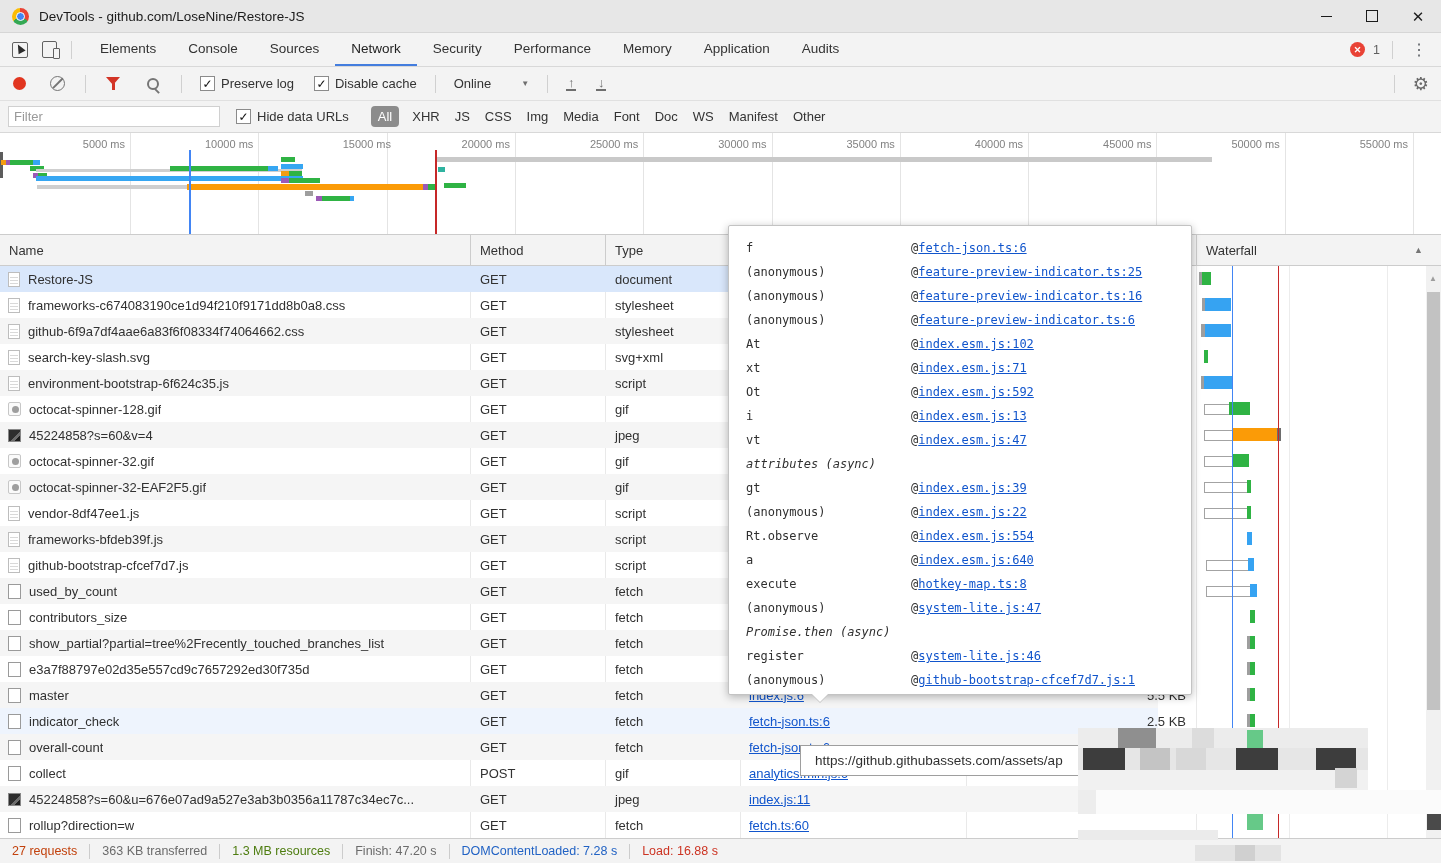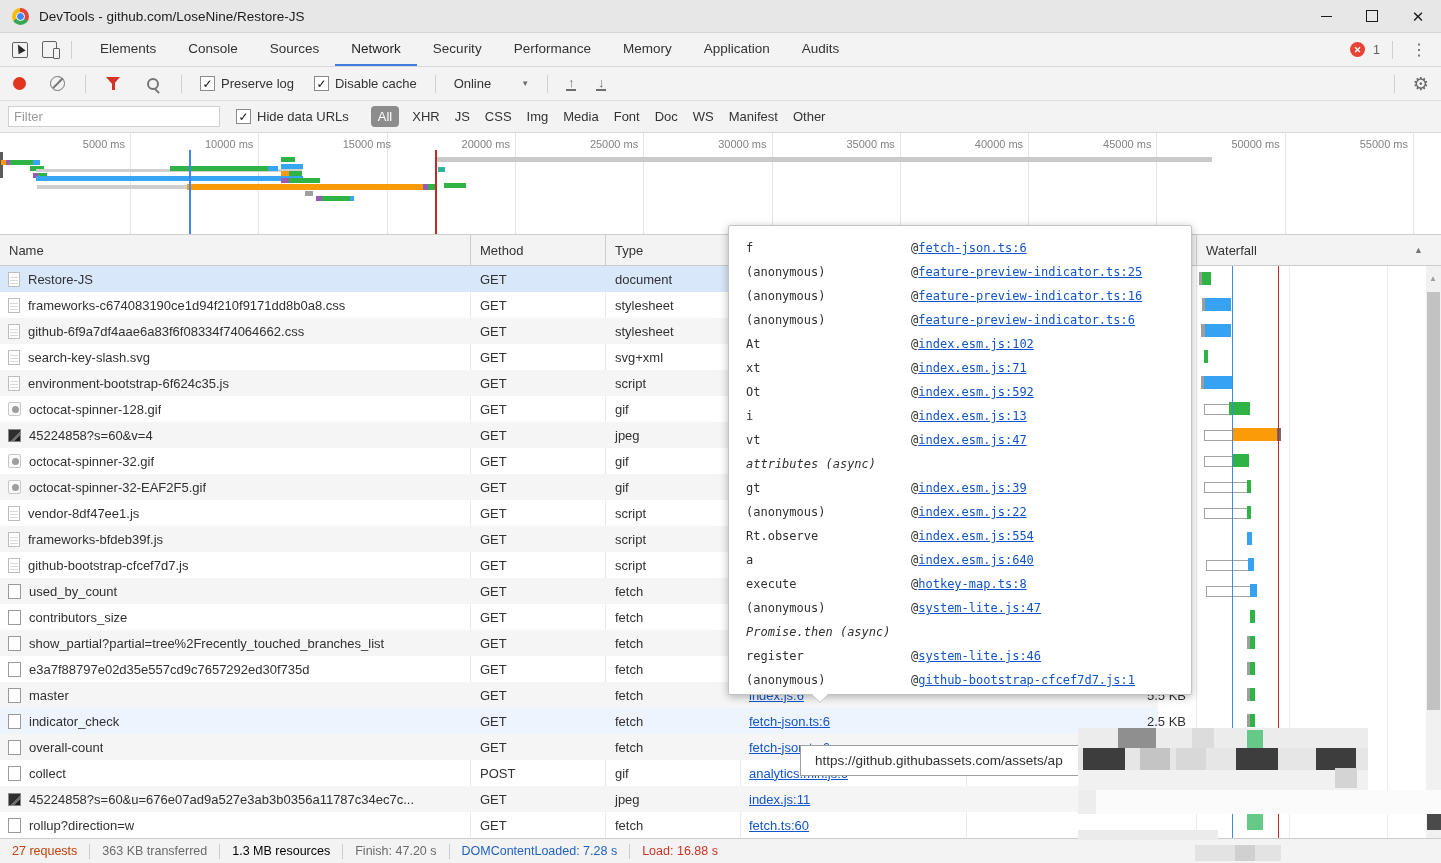--- a/index.html
+++ b/index.html
@@ -777,21 +777,21 @@
       <div class="censor" style="left: 1078px; top: 830px; width: 140px; height: 10px; background: rgb(235, 235, 235); z-index: 60; position: absolute;"></div>
       <div class="censor" style="left: 1195px; top: 845px; width: 86px; height: 16px; background: rgb(227, 227, 227); z-index: 60; position: absolute;"></div>
       <div class="censor" style="left: 1235px; top: 845px; width: 20px; height: 16px; background: rgb(208, 208, 208); z-index: 60; position: absolute;"></div>
     </div>
 
   <div id="statusbar" class="abs">
       <div class="st-item" style="color: #c2410c;">27 requests</div>
       <div class="st-sep"></div>
       <div class="st-item" style="color: rgb(107, 107, 107);">363 KB transferred</div>
       <div class="st-sep"></div>
-      <div class="st-item" style="color: #000000;">1.3 MB resources</div>
+      <div class="st-item" style="color: #4d7c0f;">1.3 MB resources</div>
       <div class="st-sep"></div>
       <div class="st-item" style="color: rgb(107, 107, 107);">Finish: 47.20 s</div>
       <div class="st-sep"></div>
       <div class="st-item" style="color: rgb(33, 98, 196);">DOMContentLoaded: 7.28 s</div>
       <div class="st-sep"></div>
       <div class="st-item" style="color: rgb(204, 51, 34);">Load: 16.88 s</div>
     </div>
 
 </div>
 

